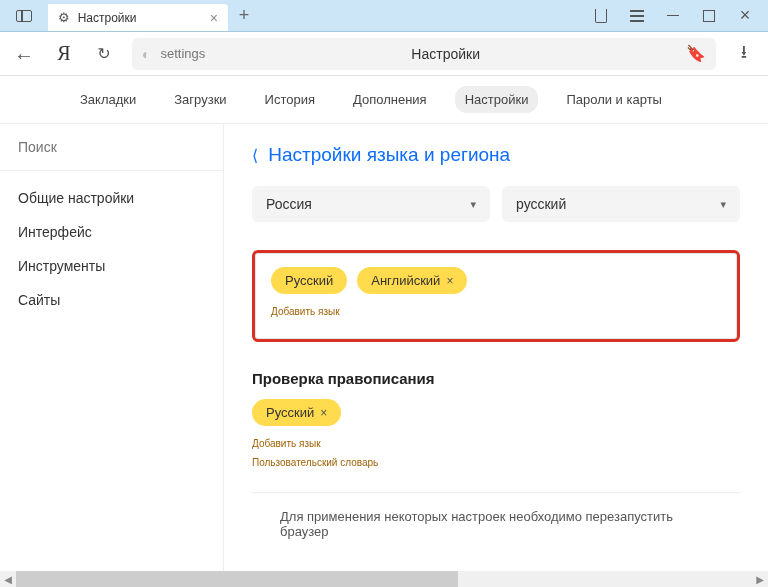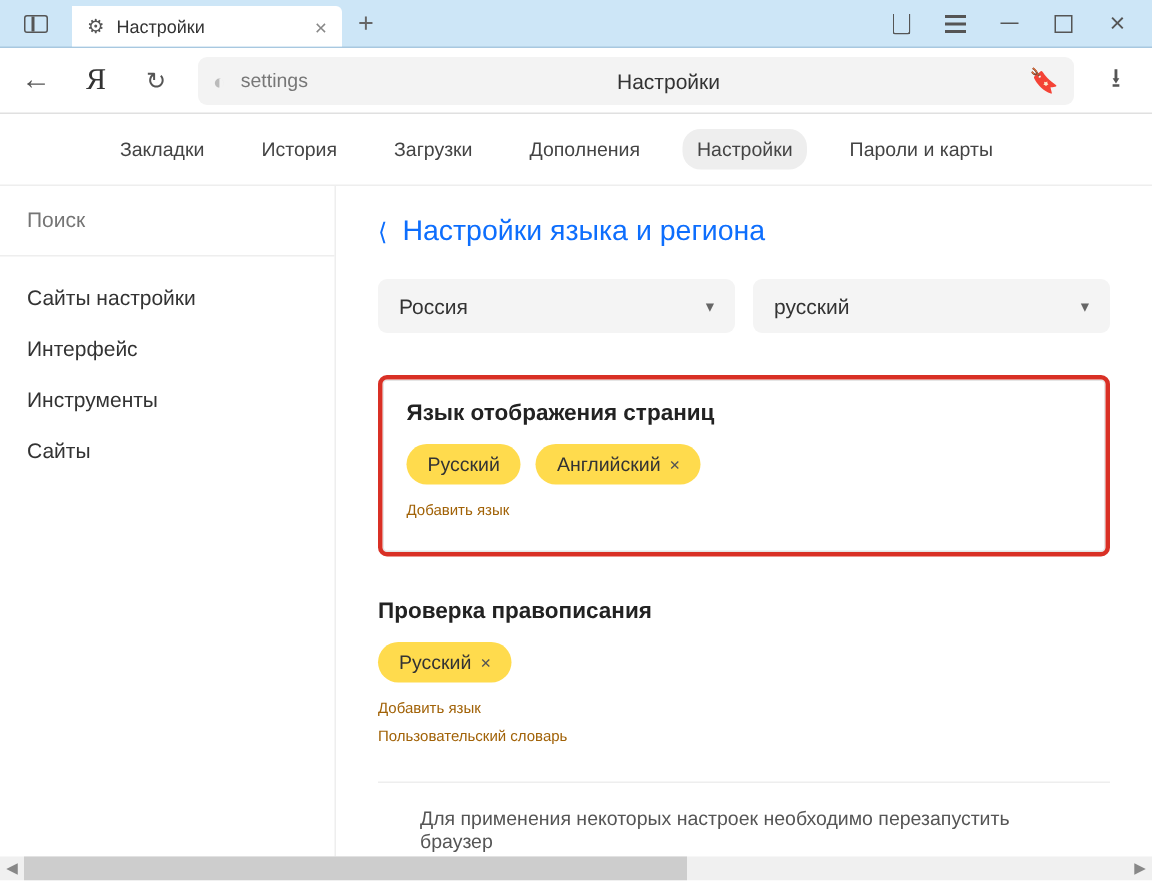--- a/index.html
+++ b/index.html
@@ -109,35 +109,35 @@
     <span class="addr-globe">◐</span>
     <span class="addr-text">settings</span>
     <span class="addr-title">Настройки</span>
     <span class="addr-bookmark">🔖</span>
   </div>
   <div class="tool-btn download-icon">⭳</div>
 </div>
 
 <div class="topnav">
   <span class="topnav-item">Закладки</span>
+  <span class="topnav-item">Загрузки</span>
   <span class="topnav-item">История</span>
-  <span class="topnav-item">Загрузки</span>
   <span class="topnav-item">Дополнения</span>
   <span class="topnav-item active">Настройки</span>
   <span class="topnav-item">Пароли и карты</span>
 
 </div>
 
 <div class="content">
   <div class="sidebar">
     <div class="search-box">
       <input class="search-input" placeholder="Поиск" style="">
     </div>
     <div class="sidebar-items">
-      <div class="sidebar-item">Сайты настройки</div>
+      <div class="sidebar-item">Общие настройки</div>
       <div class="sidebar-item">Интерфейс</div>
       <div class="sidebar-item">Инструменты</div>
       <div class="sidebar-item">Сайты</div>
     </div>
   </div>
 
   <div class="main">
     <div class="breadcrumb">
       <span class="breadcrumb-chevron">⟨</span>
       <span>Настройки языка и региона</span>
@@ -148,21 +148,20 @@
         <span>Россия</span>
         <span class="select-chevron">▾</span>
       </div>
       <div class="select-box">
         <span>русский</span>
         <span class="select-chevron">▾</span>
       </div>
     </div>
 
     <div class="highlighted-section">
-      <div class="section-title">Язык отображения страниц</div>
       <div class="chips">
         <span class="chip">
           <span>Русский</span>
         </span>
         <span class="chip">
           <span>Английский</span>
           <span class="chip-close">×</span>
         </span>
       </div>
       <span class="link">Добавить язык</span>

